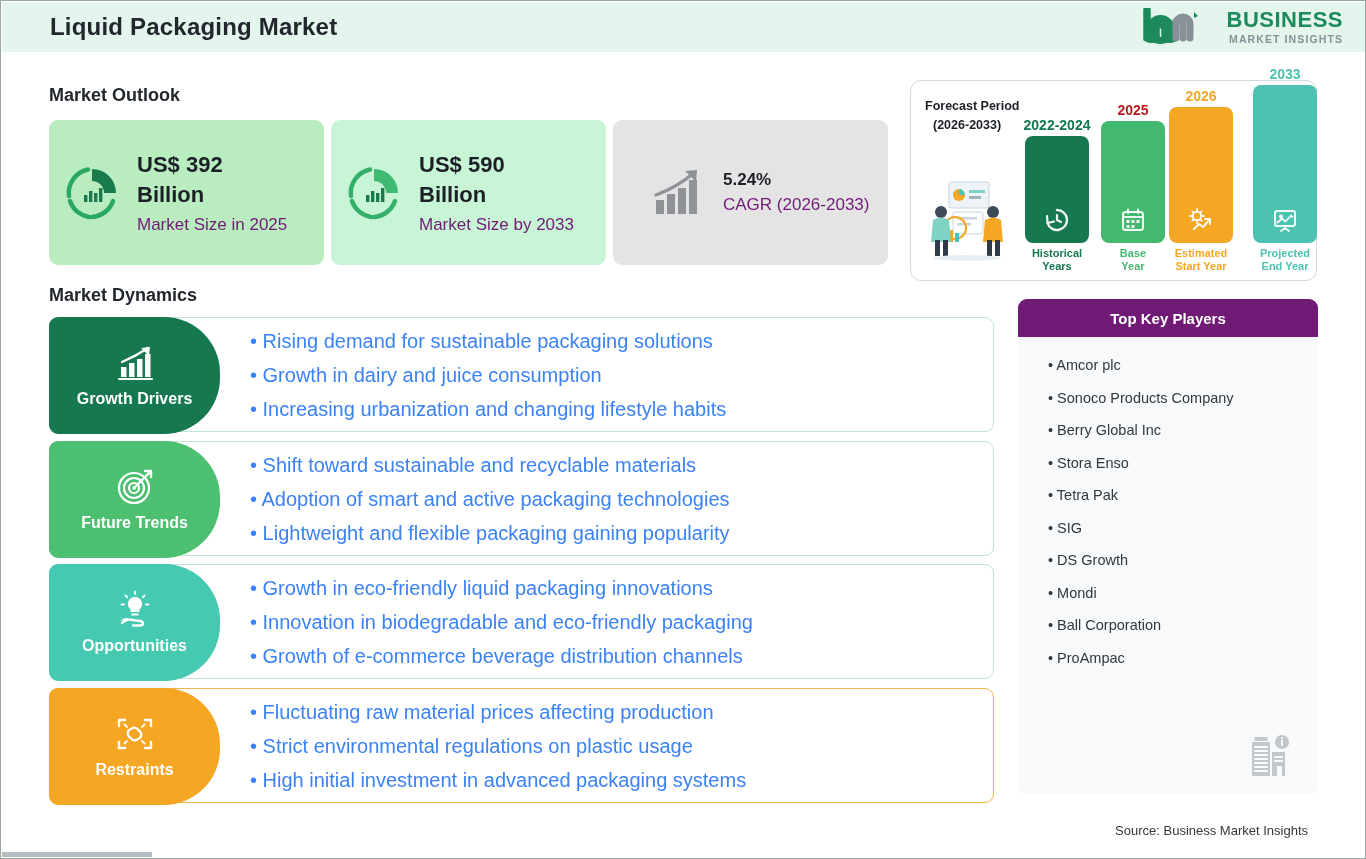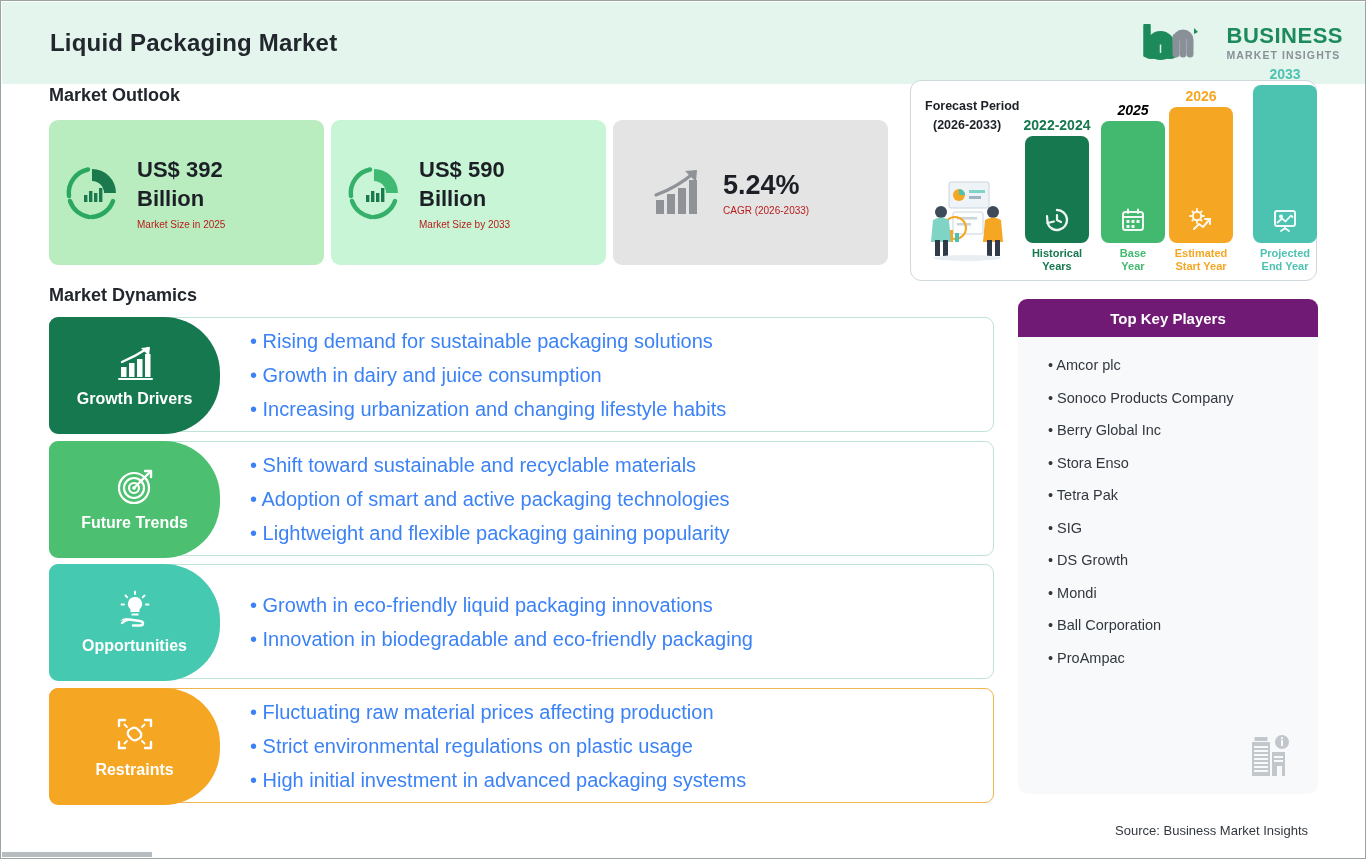--- a/index.html
+++ b/index.html
@@ -12,24 +12,25 @@
   .page {
     position: relative;
     width: 1366px; height: 859px;
     background: #fff;
     border: 1px solid #9aa5a1;
   }
 
   
   .header {
     position: absolute; left: 1px; top: 1px;
-    width: 1363px; height: 82px;
+    width: 1363px; height: 50px;
     background: #e3f5ec;
     display: flex; align-items: center; justify-content: space-between;
     padding: 0 22px 0 48px;
+    text-align: right;
   }
   .header-title {
     font-size: 24px; font-weight: bold; color: #22272e;
     letter-spacing: .2px;
   }
   .logo { display: flex; align-items: center; gap: 10px; }
   .logo-mark { position: relative; width: 74px; height: 38px; }
   .logo-text { display: flex; flex-direction: column; line-height: 1; }
   .logo-biz { font-size: 22px; font-weight: bold; color: #1d8a5c; letter-spacing: .5px; }
   .logo-sub { font-size: 10.5px; font-weight: bold; color: #8a9098; letter-spacing: 1.1px; margin-top: 3px; }
@@ -49,23 +50,23 @@
     padding-left: 14px;
   }
   #stat1 { left: 48px; width: 275px; background: #b9edc0; }
   #stat2 { left: 330px; width: 275px; background: #c8f5d6; }
   #stat3 { left: 612px; width: 275px; background: #e4e4e4; padding-left: 36px; }
   .stat-icon { width: 58px; height: 58px; flex: 0 0 58px; }
   .stat-text .big {
     font-size: 22px; font-weight: bold; color: #1c2026; line-height: 1.33;
   }
   .stat-text .sub {
-    font-size: 10px; color: #b91c1c; margin-top: 6px; text-align: right;
-  }
-  #stat3 .big { font-size: 27px; line-height: 1.2; }
+    font-size: 17px; color: #701a75; margin-top: 6px; text-align: right;
+  }
+  #stat3 .big { font-size: 17px; line-height: 1.2; }
   #stat3 .sub { margin-top: 4px; }
 
   
   .forecast {
     position: absolute; left: 909px; top: 79px;
     width: 407px; height: 201px;
     background: #fff; border: 1px solid #cfd8dd; border-radius: 11px;
   }
   .fc-label {
     position: absolute; left: 14px; top: 16px;
@@ -272,21 +273,21 @@
             </svg>
           </div>
         </div>
         <div class="bar-cap" style="color:#16784f;">
           <div>Historical</div>
           <div>Years</div>
         </div>
       </div>
 
       <div class="barcol" style="left:80px;">
-        <div class="bar-year" style="color:#000000;font-style:italic;">2025</div>
+        <div class="bar-year" style="color:#b91c1c;">2025</div>
         <div class="bar-body" style="height:122px;background:#43b86f;">
           <div class="bar-ico">
             <svg viewBox="0 0 26 26" width="26" height="26">
               <rect x="3" y="5" width="20" height="18" rx="2.5" fill="none" stroke="#fff" stroke-width="2"></rect>
               <path d="M3 10 H23" stroke="#fff" stroke-width="2"></path>
               <path d="M8 2.5 V6 M18 2.5 V6" stroke="#fff" stroke-width="2" stroke-linecap="round"></path>
               <rect x="6.5" y="13" width="3" height="3" fill="#fff"></rect>
                 <rect x="11.5" y="13" width="3" height="3" fill="#fff"></rect>
               <rect x="16.5" y="13" width="3" height="3" fill="#fff"></rect>
                 <rect x="6.5" y="18" width="3" height="3" fill="#fff"></rect>
@@ -390,20 +391,21 @@
           <path d="M20 1.5 V4 M10.5 5.5 L12.3 7.3 M29.5 5.5 L27.7 7.3 M6.5 14.5 H9 M31 14.5 H33.5" stroke="#fff" stroke-width="1.9" stroke-linecap="round"></path>
           <path d="M7 33 q5 -5 11 -3 l7 1 q3 .5 3 2.5 t-3 2 h-7" fill="none" stroke="#fff" stroke-width="2.4" stroke-linecap="round" stroke-linejoin="round"></path>
           <path d="M5 31 q4 -4 9 -2.5" fill="#fff"></path>
         </svg>
       </div>
       <div class="dyn-tab-label">Opportunities</div>
     </div>
     <ul class="dyn-list">
       <li>Growth in eco-friendly liquid packaging innovations</li>
       <li>Innovation in biodegradable and eco-friendly packaging</li>
+      <li>Growth of e-commerce beverage distribution channels</li>
     </ul>
   </div>
 
   <div class="dyn" id="dyn3">
     <div class="dyn-tab" style="background:#f5a623;">
       <div class="dyn-ico">
         <svg viewBox="0 0 40 40" width="40" height="40">
           <path d="M4 12 V6 h6 M30 6 h6 v6 M36 28 v6 h-6 M10 34 H4 v-6" fill="none" stroke="#fff" stroke-width="2.4" stroke-linecap="round" stroke-linejoin="round"></path>
           <path d="M16 15 a4.5 4.5 0 0 1 6.4 0 l2.6 2.6 a4.5 4.5 0 0 1 -.6 6.8" fill="none" stroke="#fff" stroke-width="2.3" stroke-linecap="round"></path>
           <path d="M23 25 a4.5 4.5 0 0 1 -6.4 0 L14 22.4 a4.5 4.5 0 0 1 .6 -6.8" fill="none" stroke="#fff" stroke-width="2.3" stroke-linecap="round"></path>

